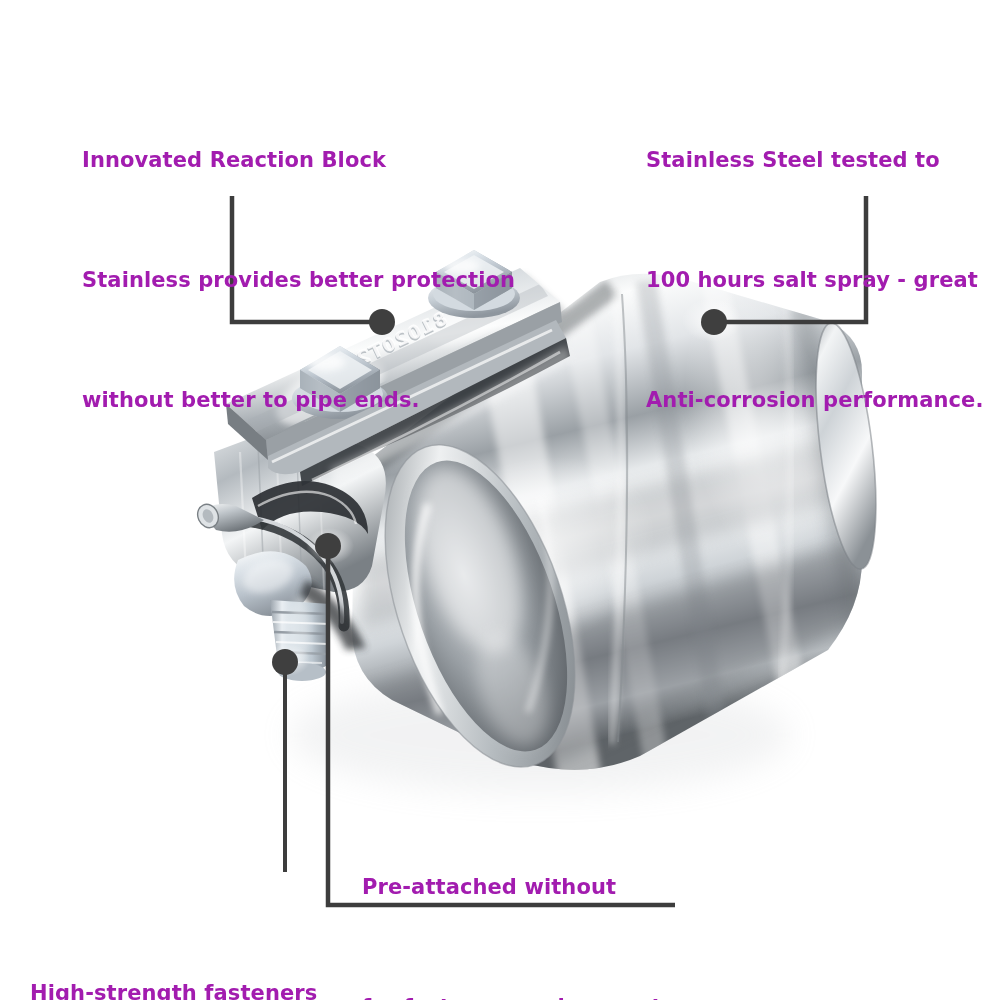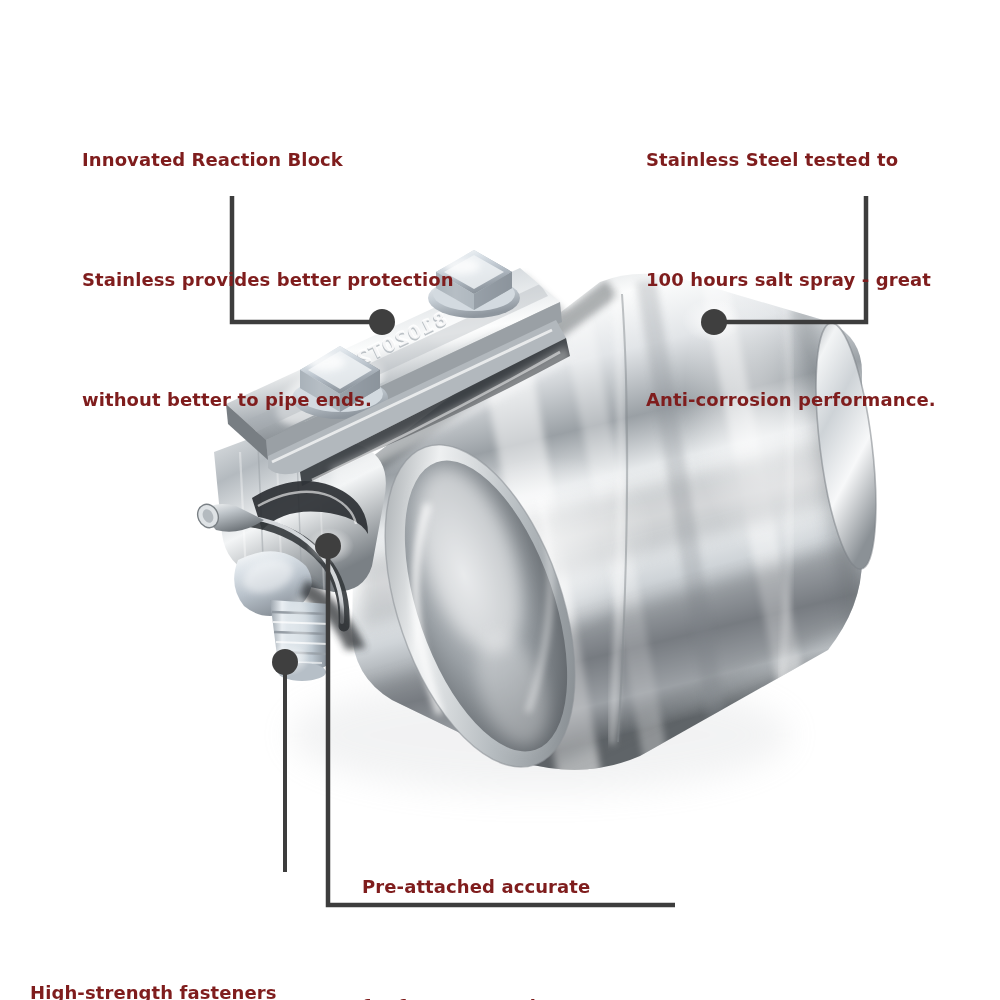--- a/index.html
+++ b/index.html
@@ -13,23 +13,23 @@
   }
   #stage {
     position: relative;
     width: 1000px;
     height: 1000px;
     background: #ffffff;
     overflow: hidden;
   }
   .callout {
     position: absolute;
-    color: #7f1d1d;
+    color: #a21caf;
     font-family: "DejaVu Sans", "Liberation Sans", sans-serif;
-    font-size: 18px;
+    font-size: 21px;
     font-weight: 600;
     line-height: 40px;
     letter-spacing: 0.1px;
     white-space: pre;
   }
   .callout div { white-space: pre; }
 
   #callout-reaction-block { left: 82px;  top: 60px;  }
   #callout-stainless     { left: 646px; top: 60px;  }
   #callout-hardware      { left: 362px; top: 787px; }
@@ -397,21 +397,21 @@
     <div>without better to pipe ends.</div>
   </div>
 
   <div class="callout" id="callout-stainless">
     <div>Stainless Steel tested to</div>
     <div>100 hours salt spray - great</div>
     <div>Anti-corrosion performance.</div>
   </div>
 
   <div class="callout" id="callout-hardware">
-    <div>Pre-attached accurate</div>
+    <div>Pre-attached without</div>
     <div>for fast,easy and accurate</div>
     
   </div>
 
   <div class="callout" id="callout-fasteners">
     <div>High-strength fasteners</div>
     
     
   </div>
 

